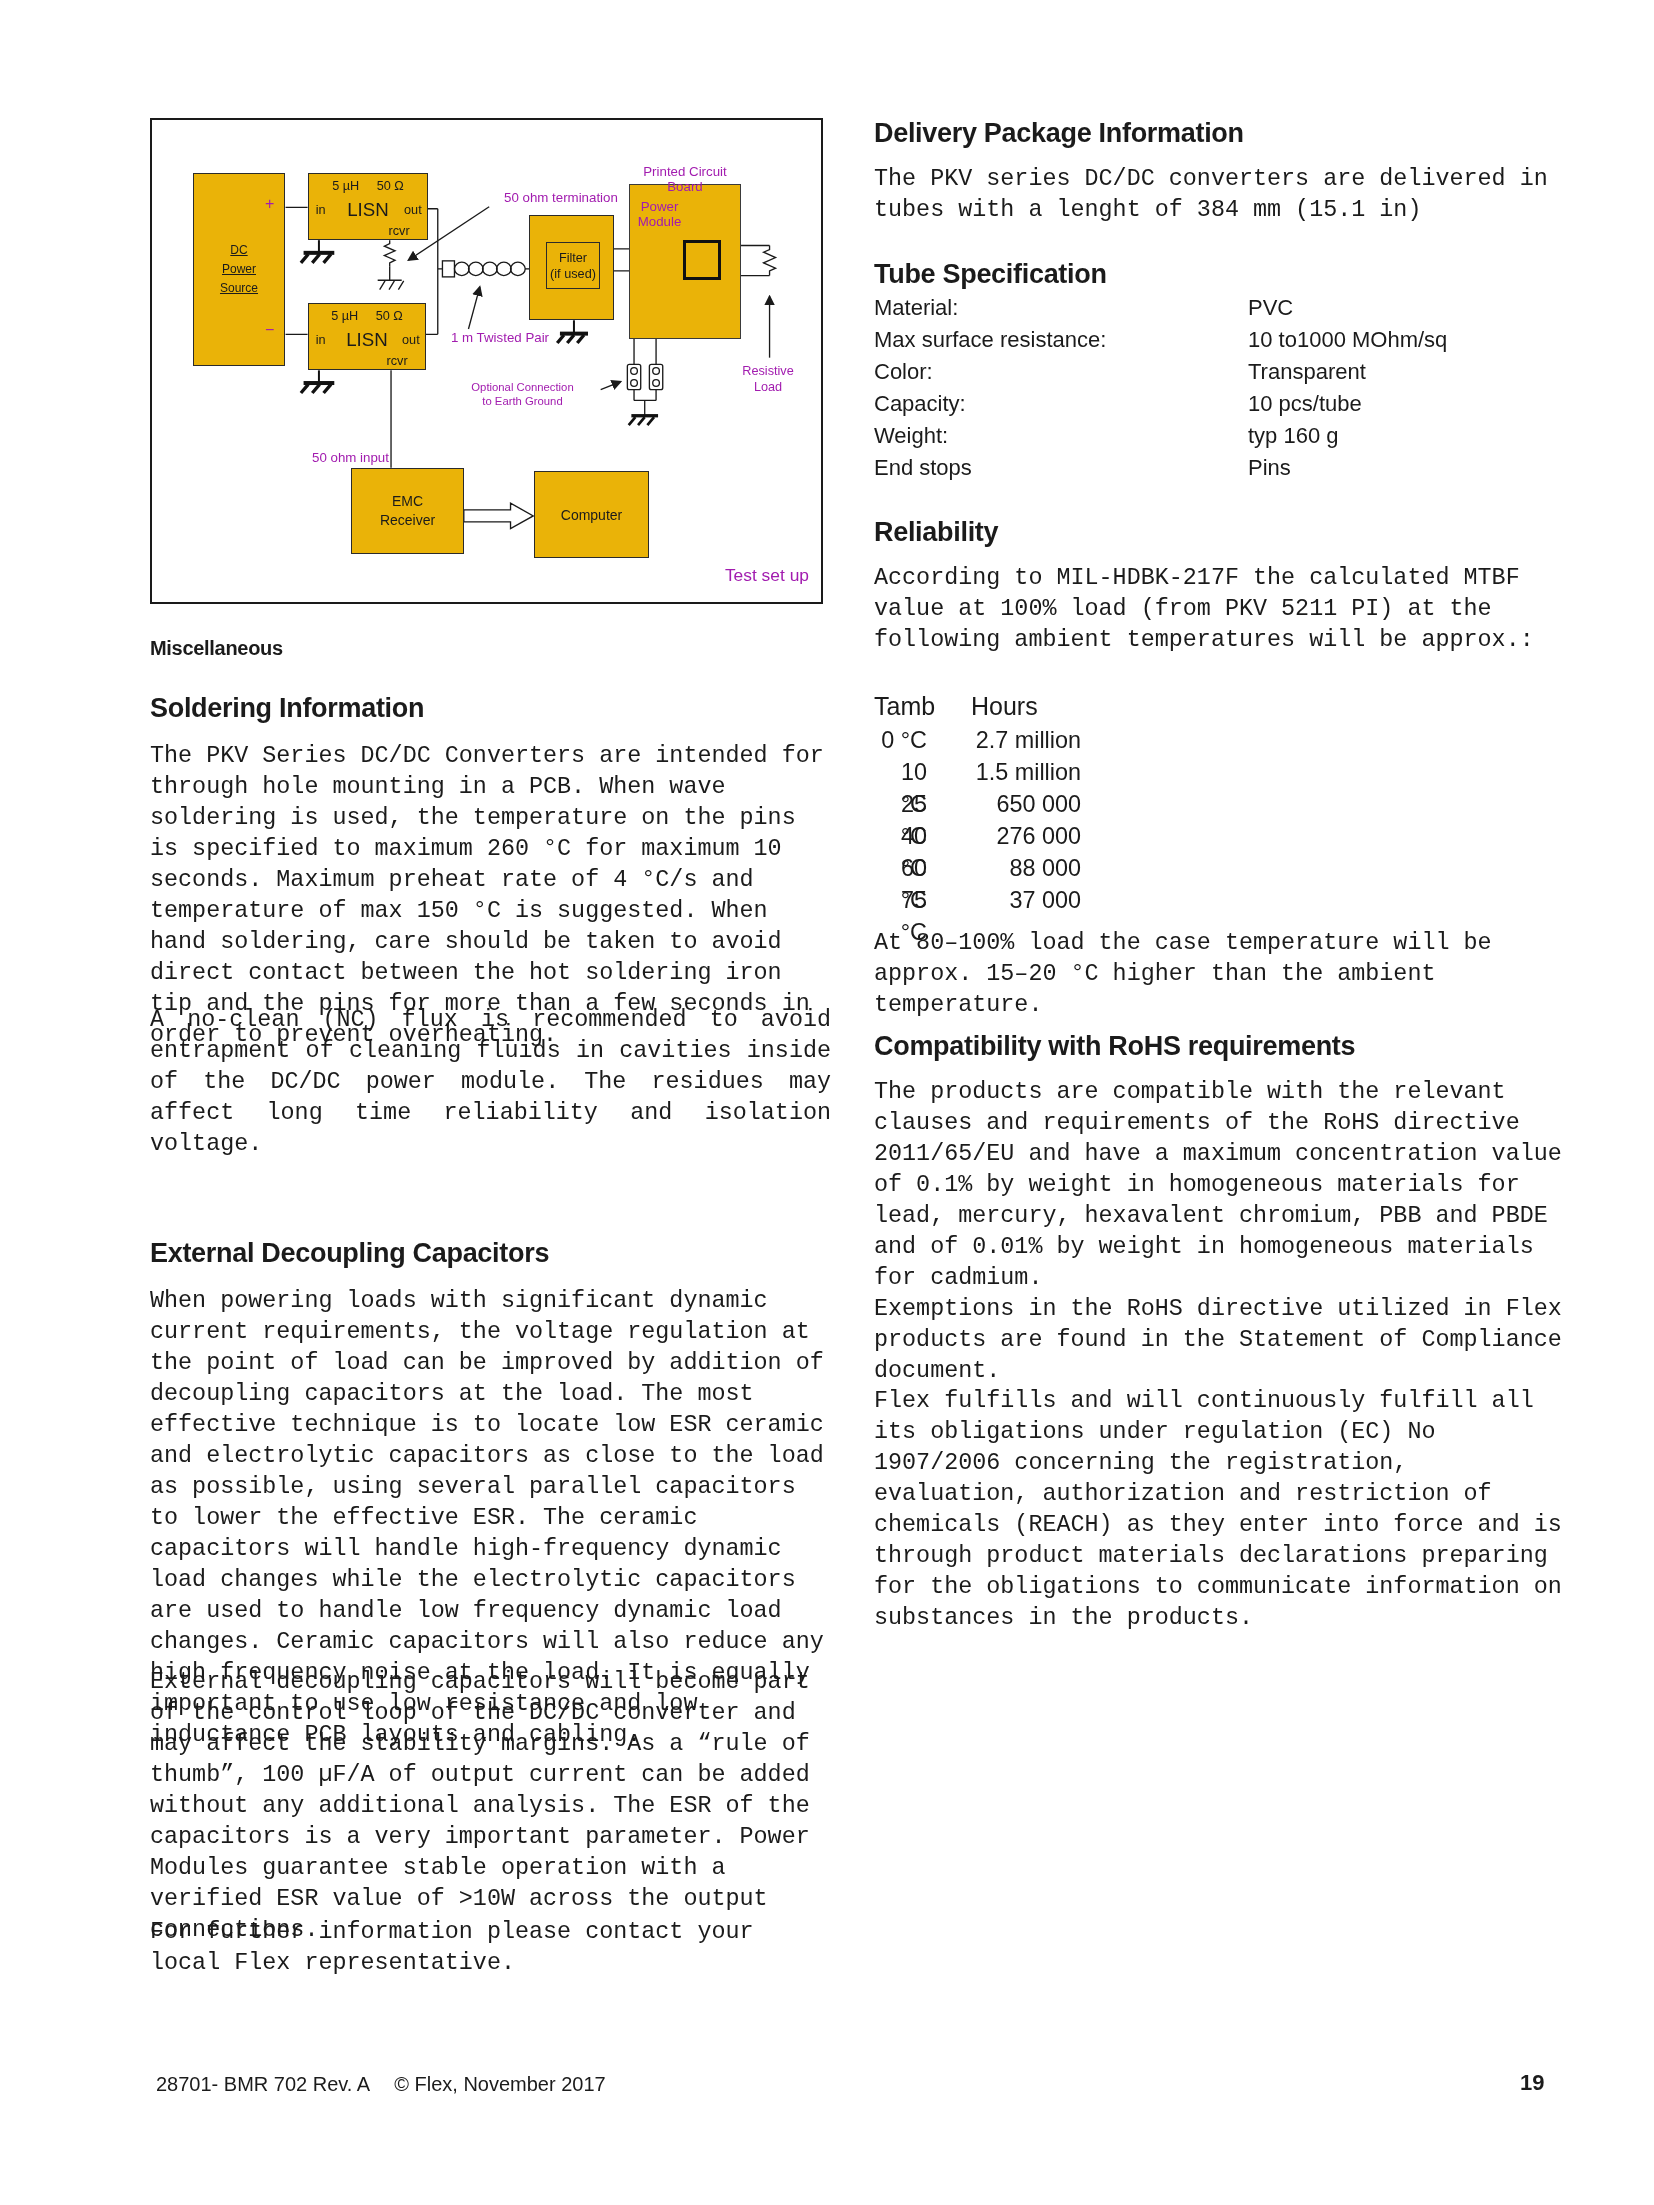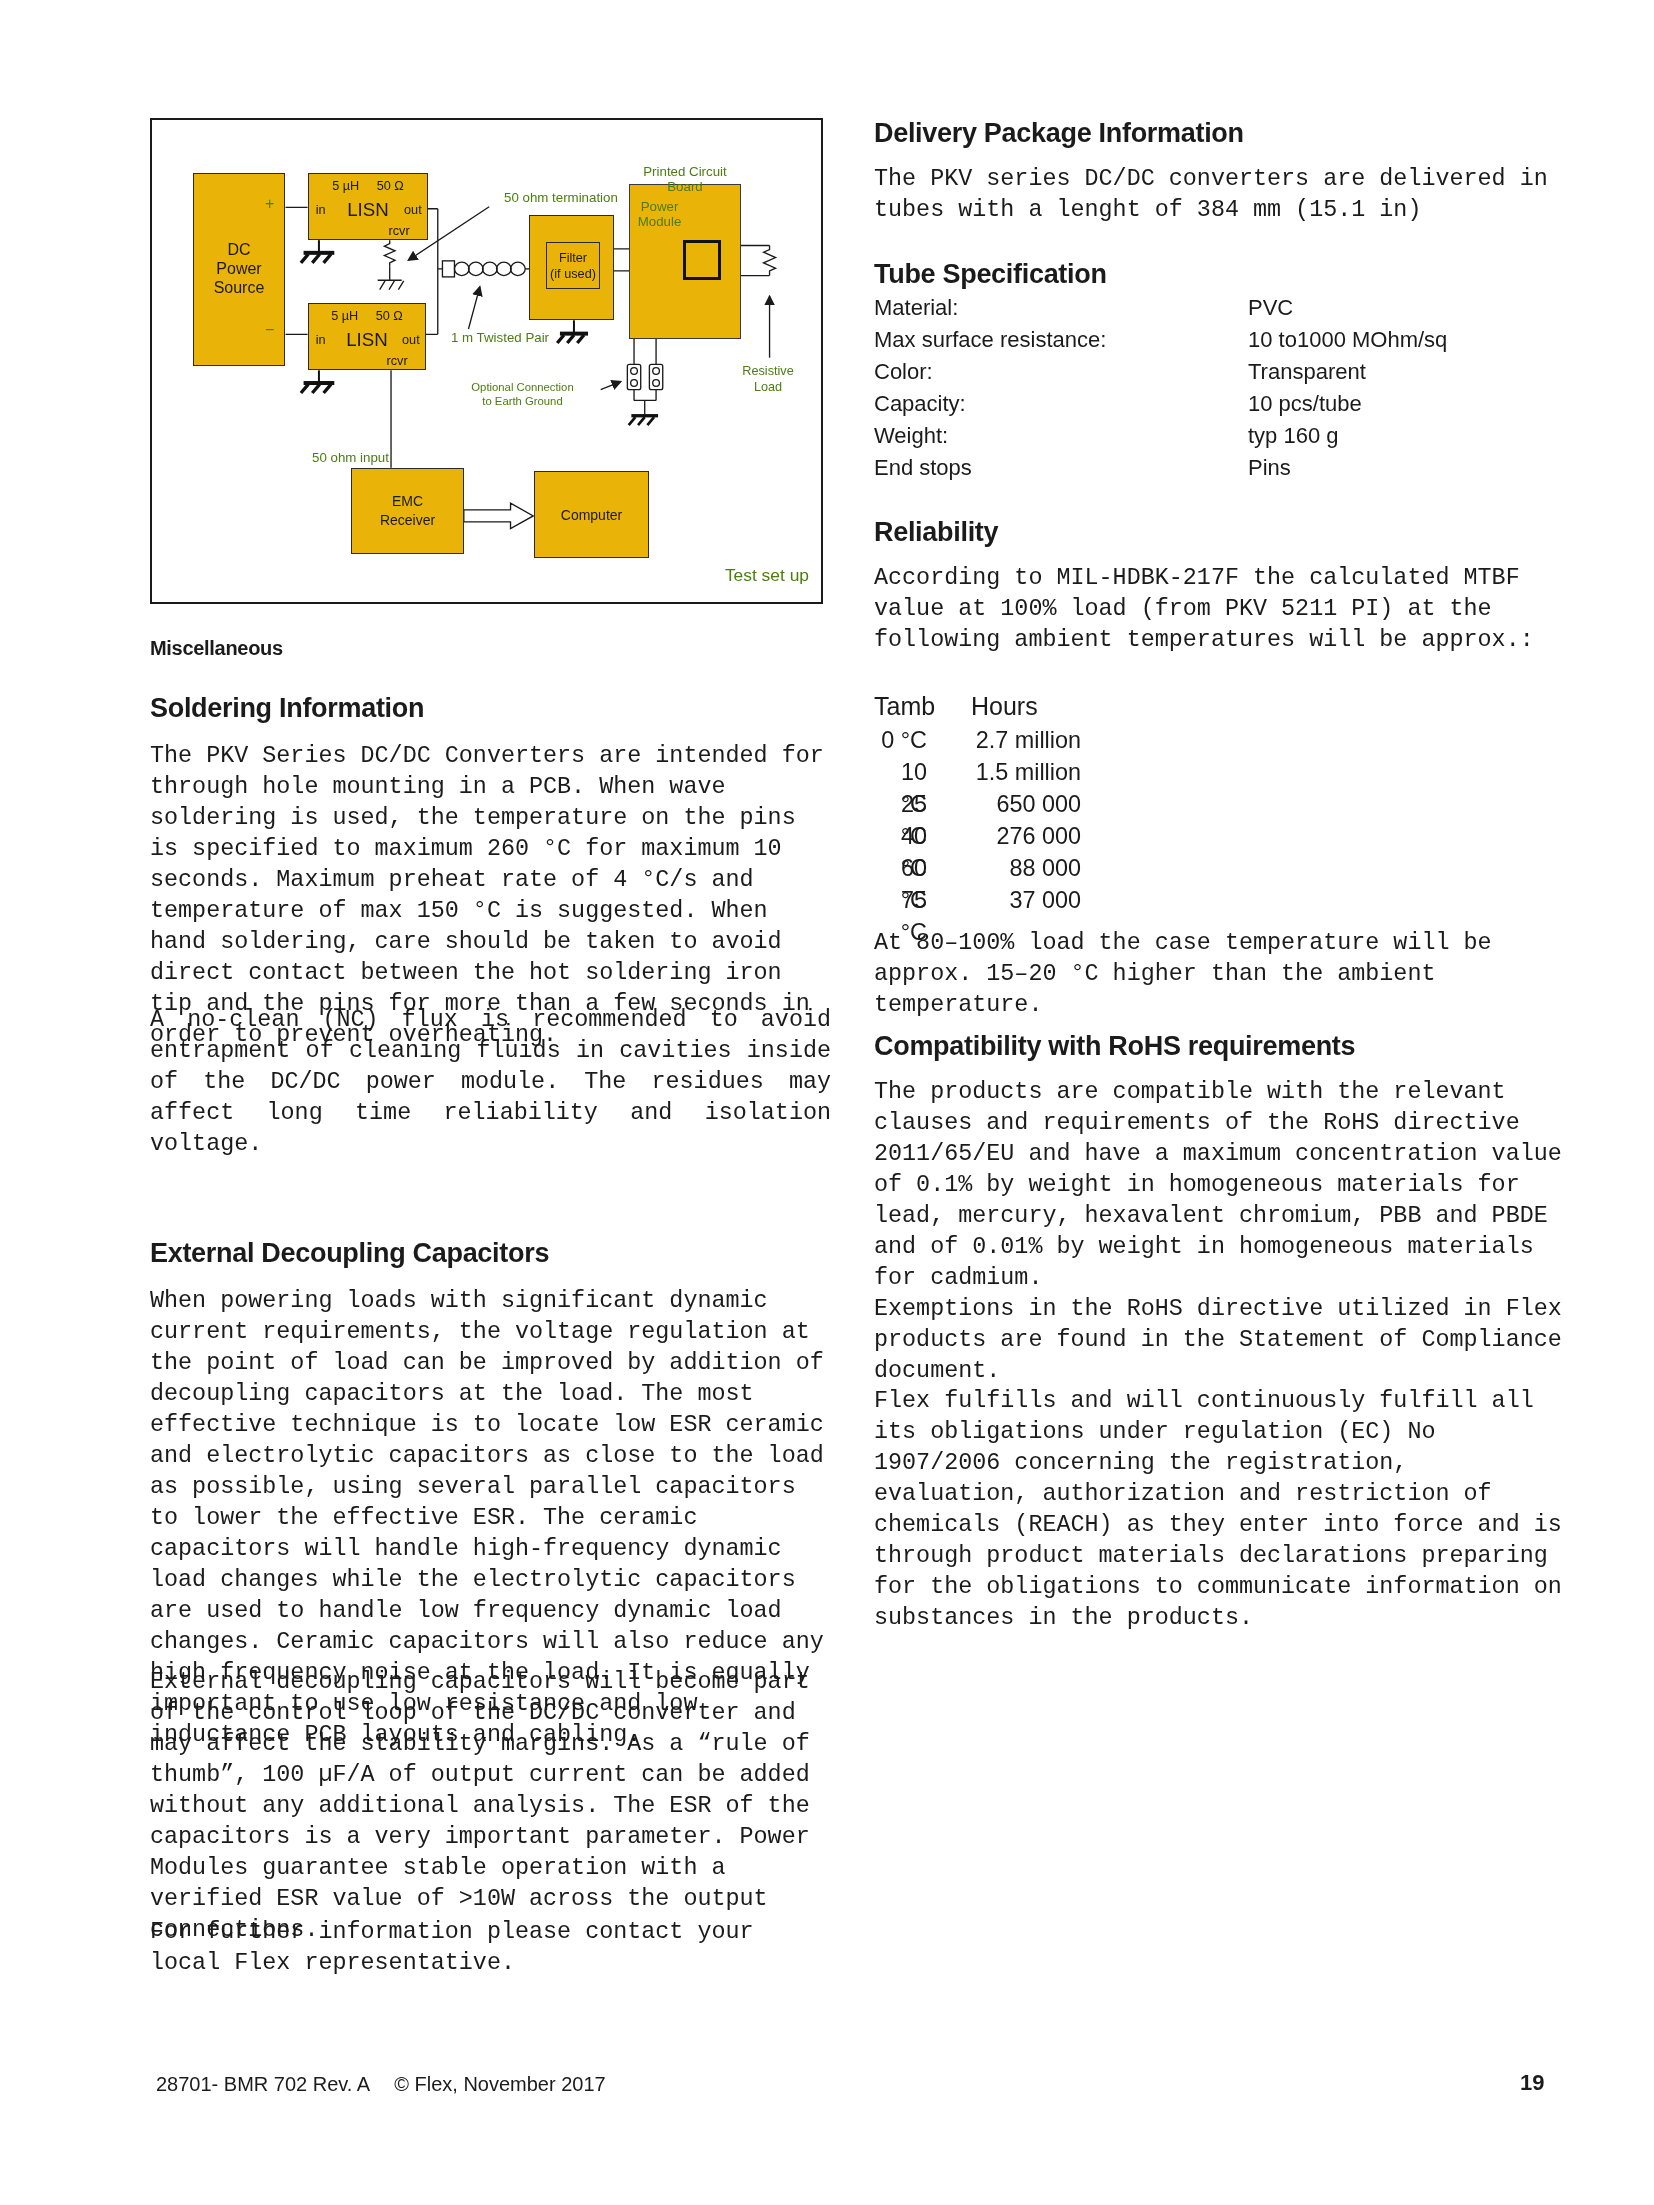--- a/index.html
+++ b/index.html
@@ -19,21 +19,21 @@
   .rel-head .th1{display:inline-block;width:97px;}
   .rel-row{display:flex;height:32px;line-height:32px;font-size:23.4px;}
   .rel-row .rt{width:53px;text-align:right;}
   .rel-row .rh{width:154px;text-align:right;}
   
   .diagram{position:absolute;left:150px;top:118px;width:673px;height:486px;
            border:2px solid #1a1a1a;box-sizing:border-box;background:#fff;}
   .dbox{position:absolute;border:1.3px solid #2b2b2b;background:#eab308;box-sizing:border-box;
         display:flex;align-items:center;justify-content:center;text-align:center;}
   .pre{white-space:pre-line;}
-  .dlabel{position:absolute;color:#4d7c0f;}
+  .dlabel{position:absolute;color:#a21caf;}
   .lisn-top{position:absolute;left:0;right:0;top:5.3px;display:flex;justify-content:center;gap:17.4px;
             font-size:12.7px;}
   .lisn-name{position:absolute;left:0;right:0;top:25px;text-align:center;font-size:18.7px;}
   .pin-in{position:absolute;left:6.7px;top:29px;font-size:12.7px;}
   .pin-out{position:absolute;right:5.3px;top:29px;font-size:12.7px;}
   .pin-rcvr{position:absolute;right:17.4px;bottom:1.3px;font-size:12.7px;}
   .wires{position:absolute;left:0;top:0;}
   
   .footer-line{position:absolute;left:156px;top:2073px;font-size:20px;}
   .footer-line .sep{display:inline-block;width:24px;}
@@ -108,21 +108,21 @@
         <path d="M474,313 L491,250"></path>
         <path d="M672,404 L702,392"></path>
         <path d="M800,140 Q812,158 816,174"></path>
         <path d="M925,356 V264"></path>
       </g>
 
       <polygon points="467,584 537,584 537,574 571,593 537,612 537,602 467,602" fill="#ffffff" stroke="#1a1a1a" stroke-width="2"></polygon>
     </svg>
 
     <div class="dbox" style="left:41px;top:53px;width:92px;height:193px;">
-      <span class="pre" style="font-size:16px;line-height:18.7px;">DC
+      <span class="pre" style="font-size:12px;line-height:18.7px;text-decoration:underline;">DC
 Power
 Source</span>
     </div>
 
     <div class="dbox" style="left:156px;top:53px;width:120px;height:67px;">
       <span class="lisn-top">
         <span>5 µH</span>
         <span>50 Ω</span>
       </span>
       <span class="lisn-name">LISN</span>

